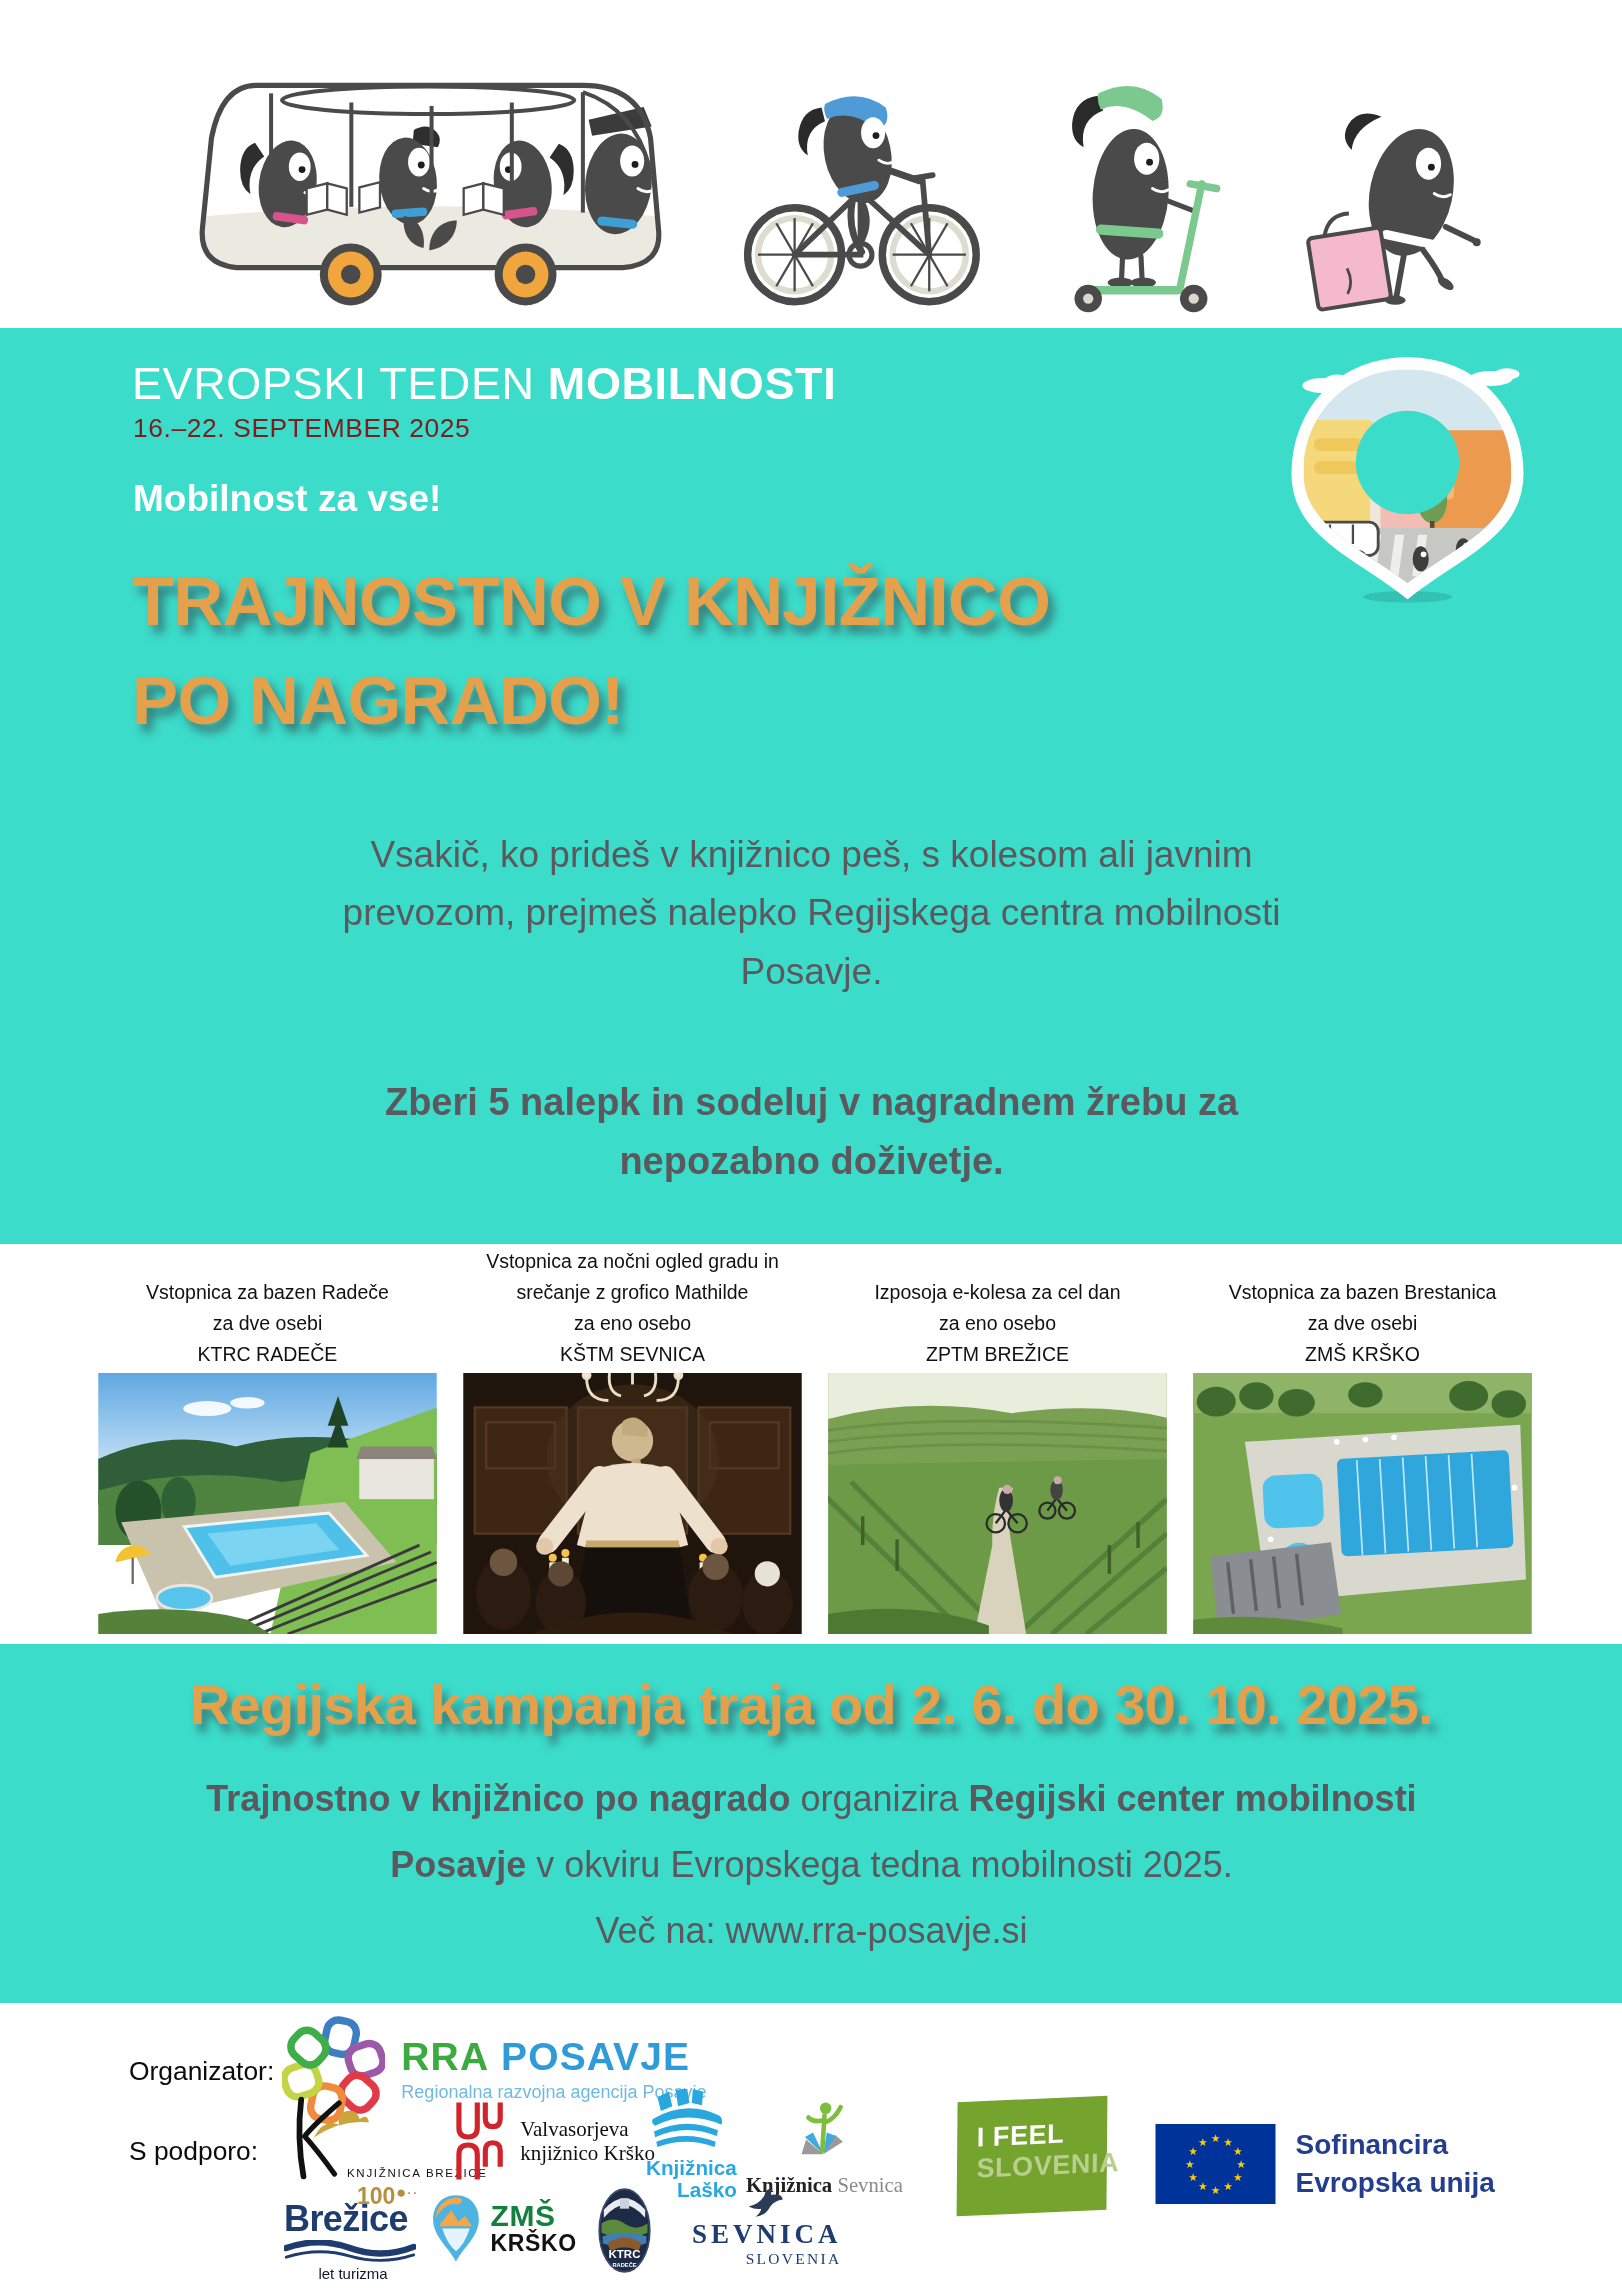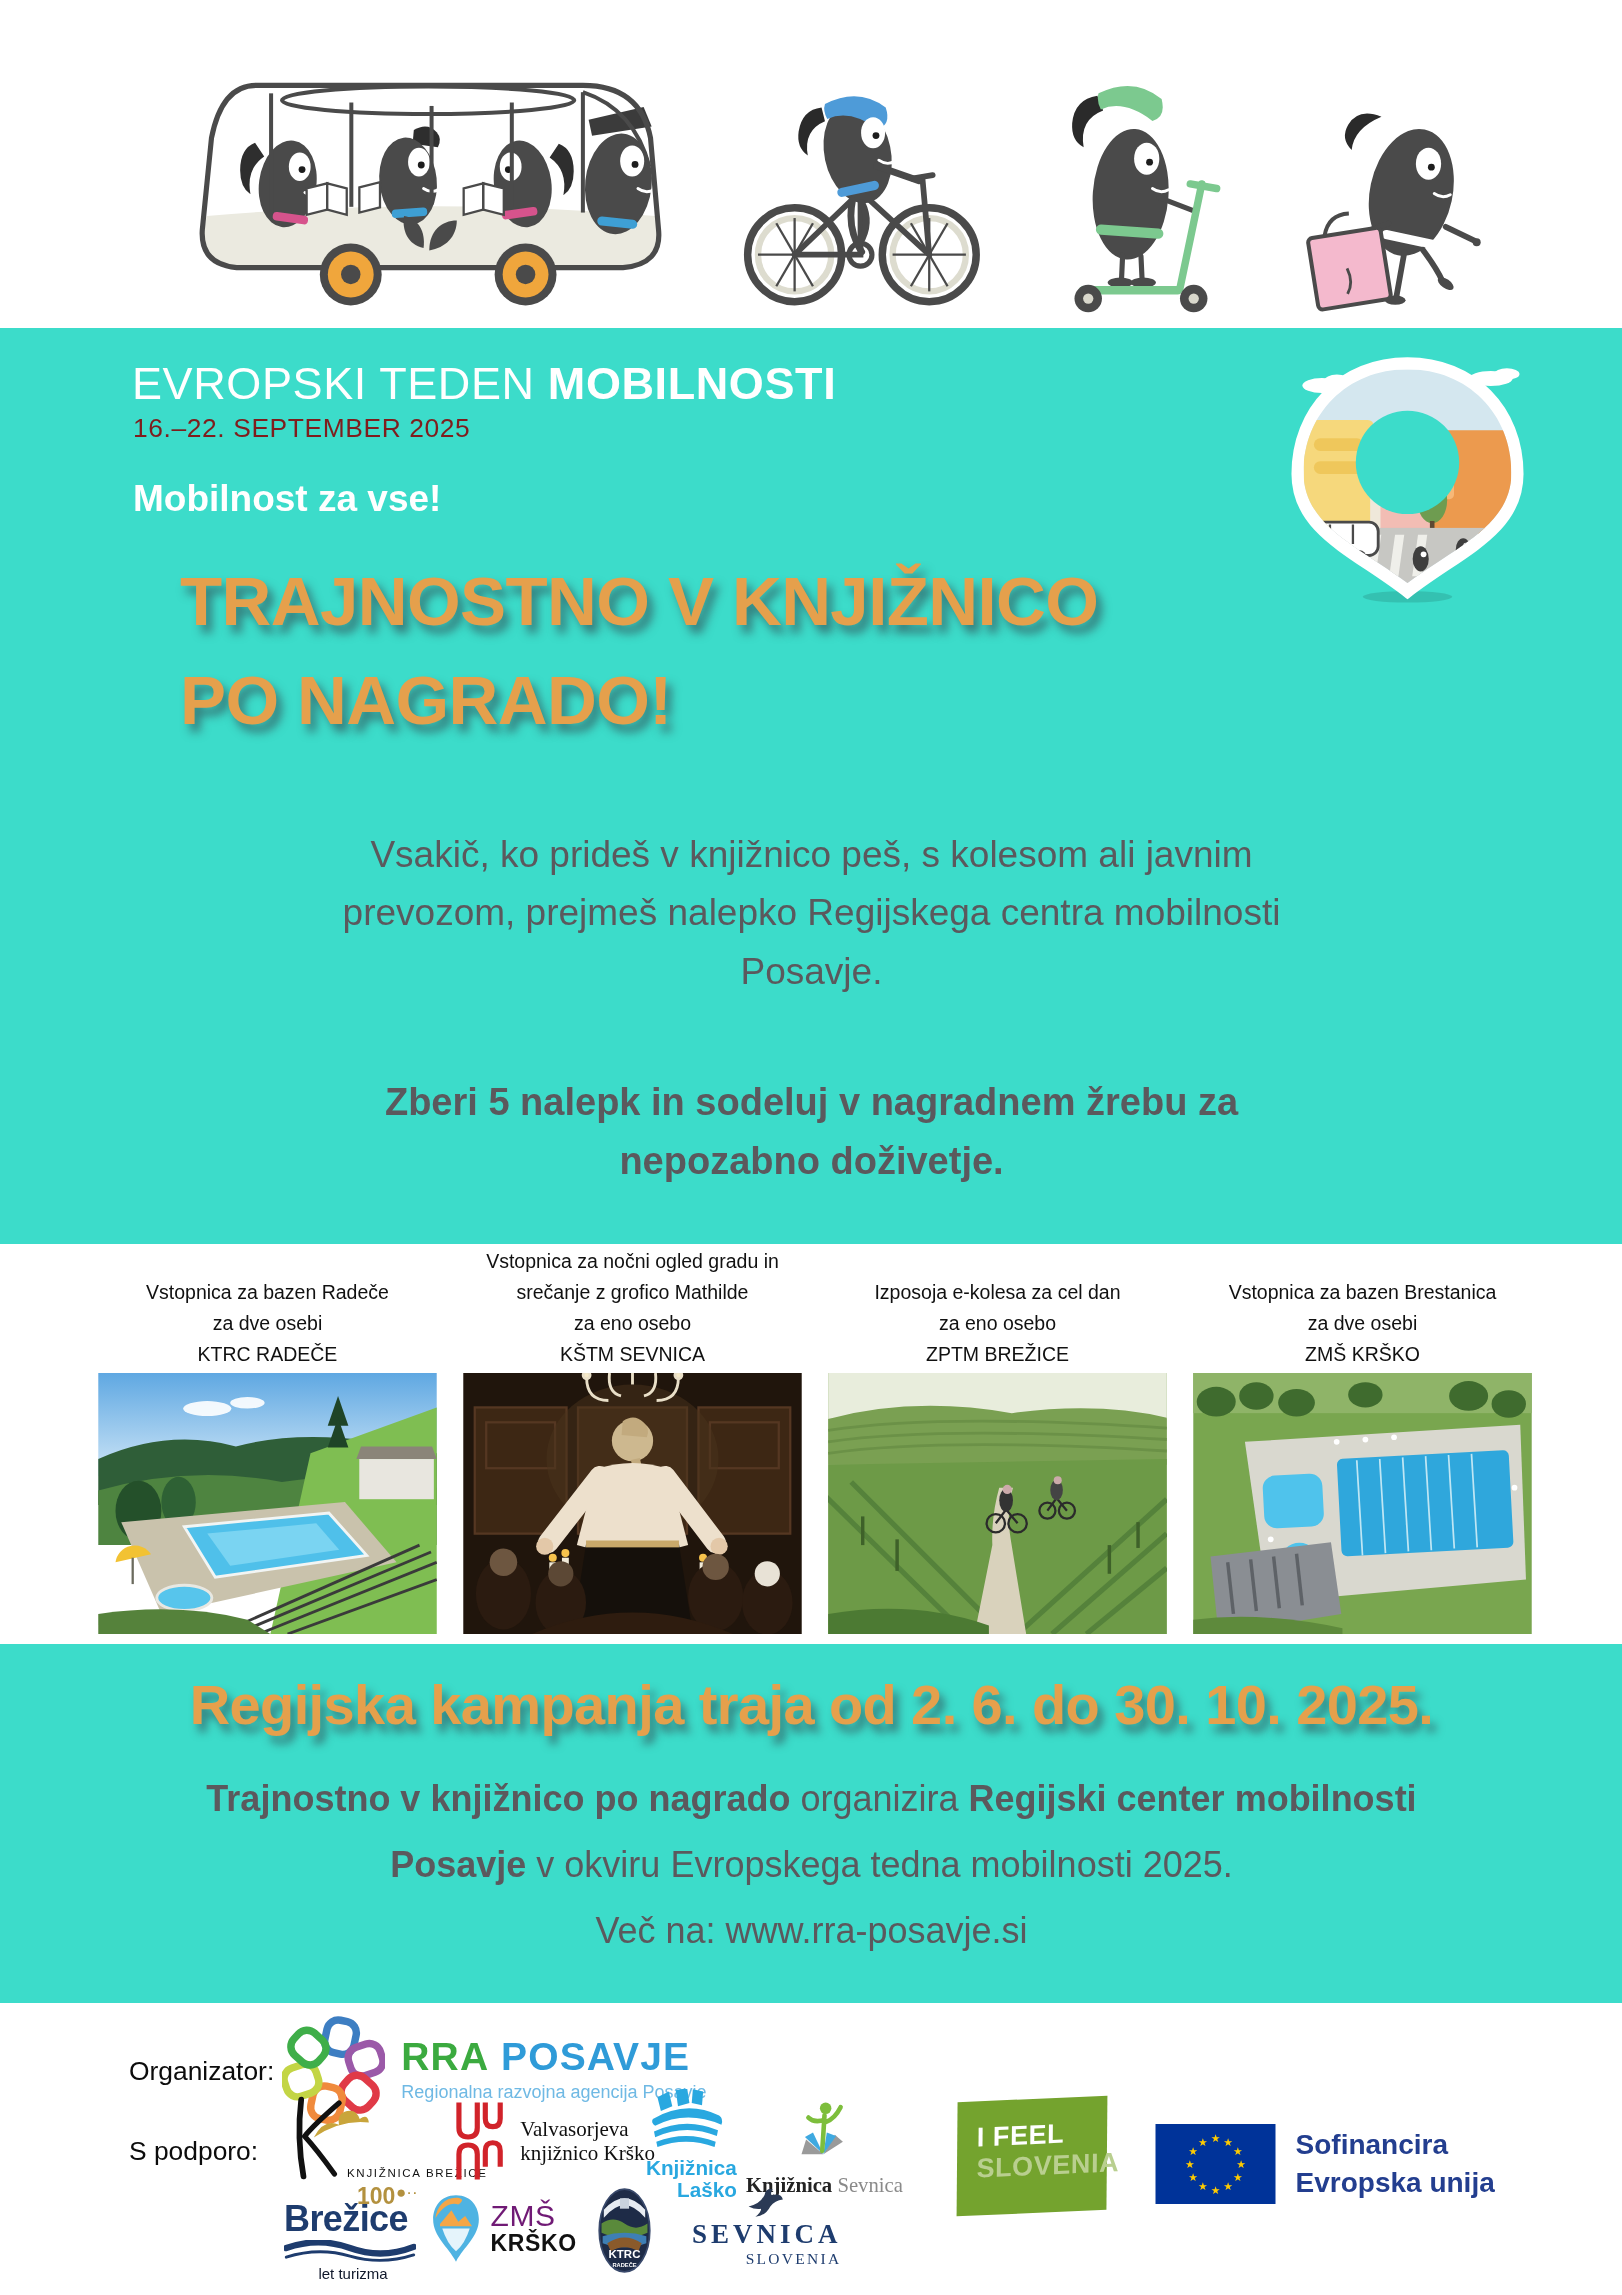--- a/index.html
+++ b/index.html
@@ -26,21 +26,20 @@
   
   .ewm-title{left:132px;top:30px;font-size:45px;color:#fff;letter-spacing:0.6px;font-weight:400;white-space:nowrap;}
   .ewm-title b{font-weight:700;}
   .ewm-dates{left:133px;top:85px;font-size:26.4px;color:#7f1d1d;letter-spacing:0.6px;}
   .tagline{left:133px;top:150px;font-size:37px;color:#fff;font-weight:700;}
   .headline{
     left:132px;top:225px;font-size:69px;font-weight:700;color:var(--orange);
     line-height:1.43;letter-spacing:-0.6px;
     text-shadow:5.7px 8px 9.2px rgba(48,48,60,0.55);
     white-space:nowrap;
-    margin-left:48px;
   }
   .hero-para{left:0;top:498px;width:1623px;text-align:center;font-size:37px;
     color:var(--gray);line-height:1.58;}
   .hero-cta{left:0;top:745px;width:1623px;text-align:center;font-size:38px;
     color:var(--gray);line-height:1.55;font-weight:700;}
 
   
   .prize-card{position:absolute;top:0;width:339px;height:400px;}
   .prize-title{position:absolute;left:0;top:11.5px;width:339px;height:115px;
     display:flex;flex-direction:column;justify-content:flex-end;
@@ -75,21 +74,21 @@
     padding:20.7px 0 0 19.5px;}
   .ifeel .l1{font-size:27px;font-weight:700;color:#fff;letter-spacing:0.6px;line-height:1.15;}
   .ifeel .l2{font-size:27px;font-weight:700;letter-spacing:0.6px;line-height:1.15;color:#fff;}
   .ifeel .l2 span{color:#b9cf8f;}
 
   .eu-text{font-size:28px;font-weight:700;color:#233E8F;line-height:1.35;white-space:nowrap;}
 
   .brezice-name{font-size:36px;font-weight:700;color:var(--navy);letter-spacing:-0.6px;}
   .brezice-100{font-size:23px;font-weight:700;color:#B3913F;}
   .brezice-sub{font-size:15px;color:#0f172a;text-align:center;}
-  .zms-t1{font-size:30px;font-weight:400;color:#701a75;letter-spacing:0.6px;line-height:1.0;}
+  .zms-t1{font-size:30px;font-weight:700;color:#15803d;letter-spacing:0.6px;line-height:1.0;}
   .zms-t2{font-size:23px;font-weight:700;color:#111;letter-spacing:0.6px;line-height:1.1;}
   .sevnica-name{font-size:27px;color:var(--navy);letter-spacing:4px;font-weight:700;}
   .sevnica-sub{font-size:15.5px;color:var(--navy);letter-spacing:2.3px;text-align:right;}
   .ktrc-txt{fill:#fff;font-family:"Liberation Sans",sans-serif;font-weight:700;}
 </style>
 </head>
 <body>
 
 <div class="band band-top">
 

